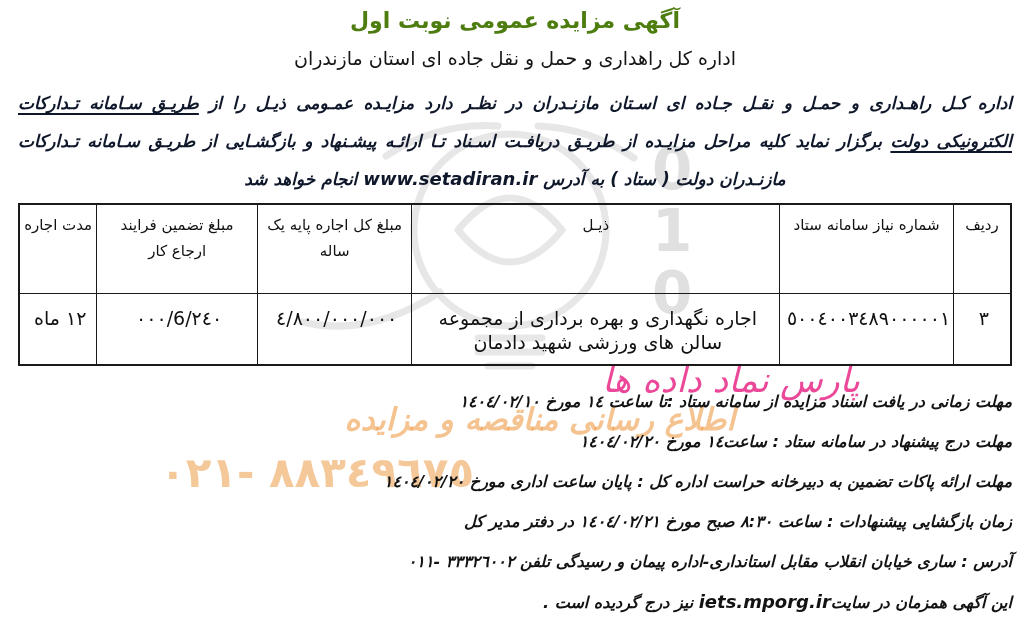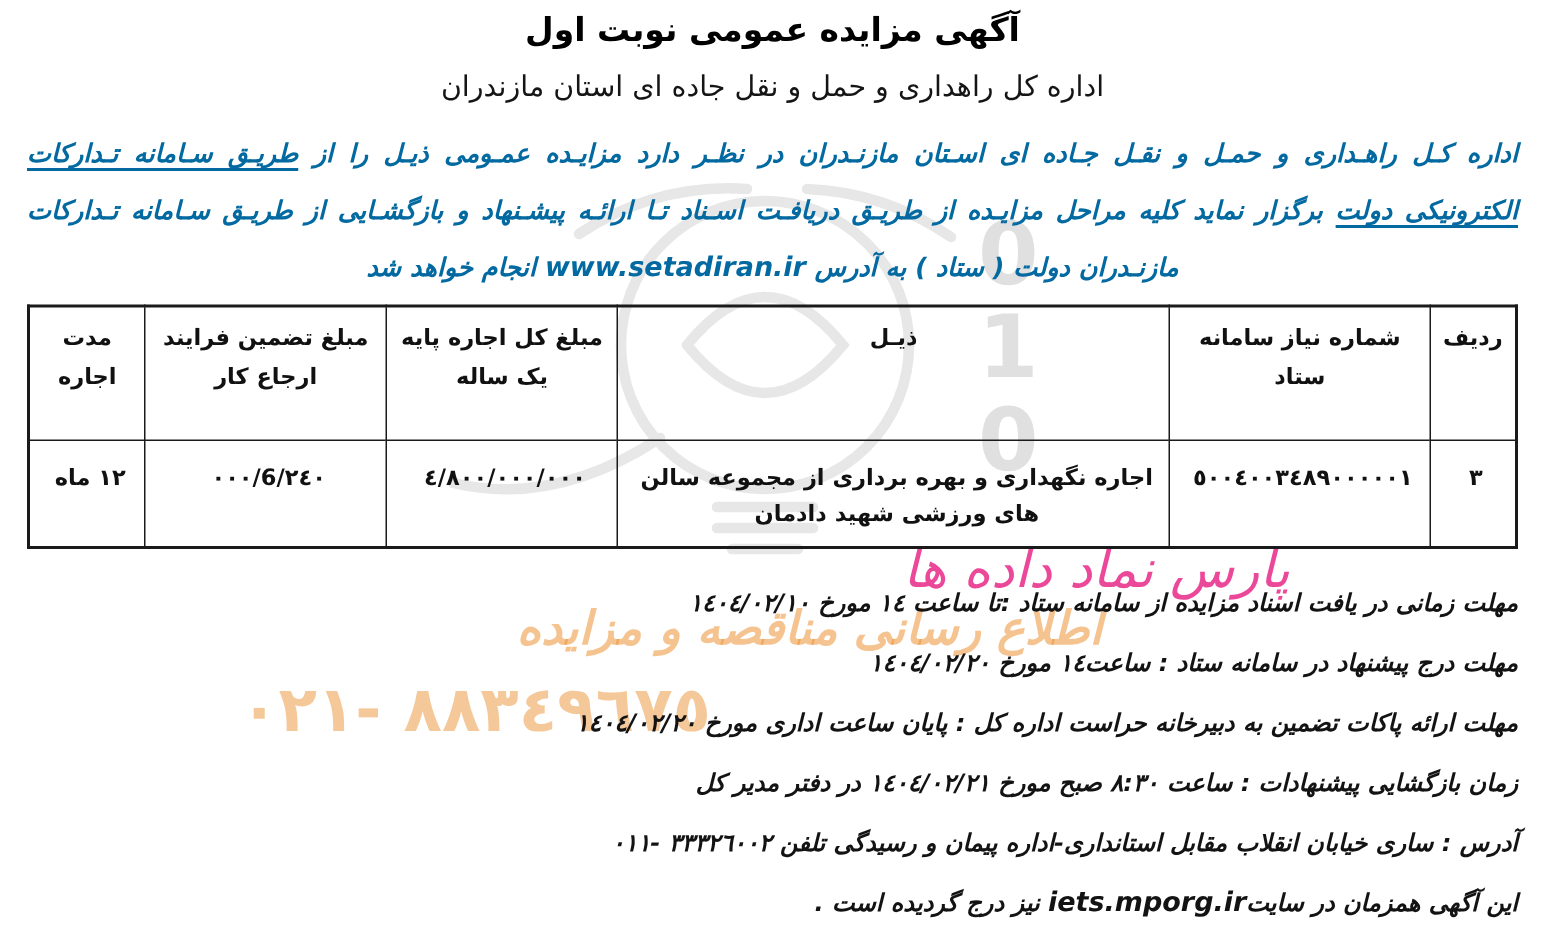--- a/index.html
+++ b/index.html
@@ -1,36 +1,36 @@
 <!DOCTYPE html>
 <html lang="fa"><head>
 <meta charset="utf-8">
 <style>
   html,body{margin:0;padding:0;background:#ffffff;}
   body{direction:rtl;font-family:"DejaVu Sans",sans-serif;color:#111;}
   .page{position:relative;width:1030px;height:627px;background:#fff;overflow:hidden;}
   .content{position:relative;z-index:2;padding:0 18px;}
 
   .title{margin-top:6px;text-align:center;font-size:22px;line-height:30px;
-         font-weight:800;color:#000000;letter-spacing:0;}
+         font-weight:800;color:#4d7c0f;letter-spacing:0;}
   .subtitle{margin-top:8px;text-align:center;font-size:19px;line-height:28px;font-weight:400;color:#151515;}
 
-  .intro{margin-top:12px;font-size:17px;font-weight:600;font-style:italic;color:#0369a1;}
+  .intro{margin-top:12px;font-size:17px;font-weight:600;font-style:italic;color:#0f172a;}
   .intro-line{line-height:38px;white-space:normal;}
   .intro-line.j{text-align:justify;text-align-last:justify;}
   .intro-line.c{text-align:center;}
   .u{text-decoration:underline;text-underline-offset:4px;text-decoration-thickness:1.5px;}
   .url{font-style:italic;font-weight:800;font-size:18px;direction:ltr;unicode-bidi:embed;}
 
   table.main{width:994px;border-collapse:collapse;margin-top:5px;table-layout:fixed;background:transparent;}
   table.main,table.main th,table.main td{border:1.6px solid #1a1a1a;}
   table.main{border-width:2px;}
-  table.main th{font-size:15px;font-weight:700;vertical-align:top;padding:7px 4px 0 4px;height:81px;
+  table.main th{font-size:15px;font-weight:400;vertical-align:top;padding:7px 4px 0 4px;height:81px;
                 line-height:26px;background:transparent;margin-top:44px;}
-  table.main td{font-size:15px;font-weight:700;text-align:center;vertical-align:top;
+  table.main td{font-size:19px;font-weight:400;text-align:center;vertical-align:top;
                 padding:12px 0 0 4px;height:58px;line-height:24px;background:transparent;}
 
   .notes{margin-top:24px;}
   .note{font-size:16px;font-weight:700;font-style:italic;line-height:24px;margin-bottom:16px;
         text-align:right;color:#131313;}
 
   
   .wm{position:absolute;z-index:1;pointer-events:none;}
   .wm-lamp{left:290px;top:122px;}
   .wm-digits{left:652px;top:138px;font-size:58px;line-height:62px;font-weight:700;

